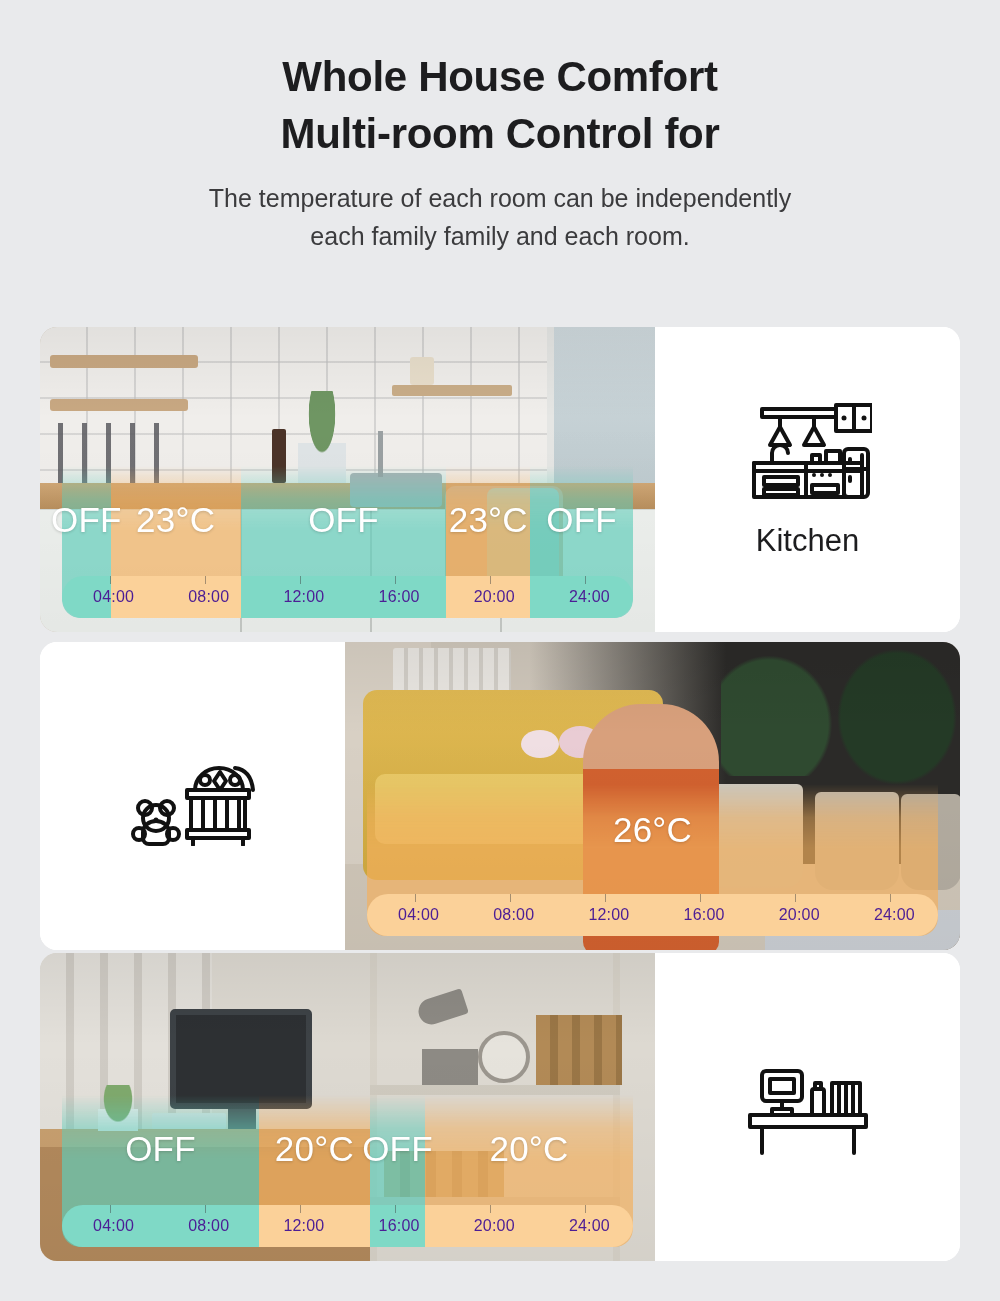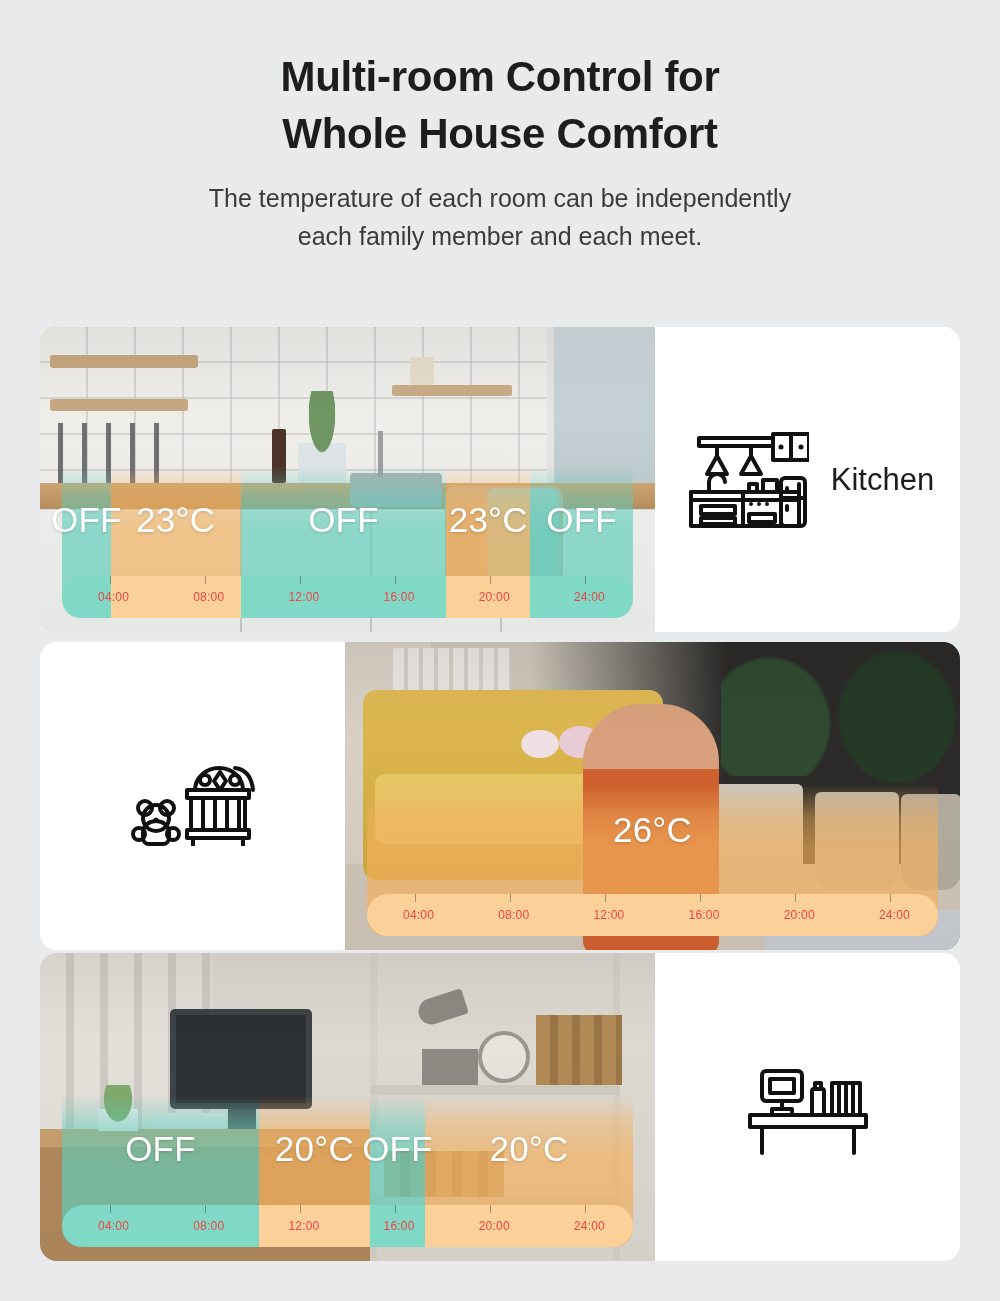--- a/index.html
+++ b/index.html
@@ -63,21 +63,21 @@
     width: 615px;
     height: 100%;
     overflow: hidden;
     flex: 0 0 615px;
   }
 
   
   .label-pane {
     flex: 1 1 auto;
     display: flex;
-    flex-direction: row;
+    flex-direction: column;
     align-items: center;
     justify-content: center;
     gap: 22px;
     background: #fff;
   }
   .room-icon { width: 128px; height: 100px; display: block; }
   .room-name {
     font-size: 31px;
     color: #1d1d1f;
     font-weight: 400;
@@ -253,42 +253,42 @@
   .tick::before {
     content: "";
     position: absolute;
     top: 0;
     left: 50%;
     width: 1px;
     height: 8px;
     background: rgba(60,60,60,0.45);
   }
   .tick-text {
-    font-size: 12px;
-    color: #ef4444;
+    font-size: 16px;
+    color: #4c1d95;
     letter-spacing: 0.2px;
     margin-left: 8px;
   }
 
   
   #overlay-baby .overlay-temps { top: 18px; }
 </style>
 </head>
 <body>
 
 <div class="page">
 
   <div class="header">
     <h1 class="title">
+      <span class="title-line">Whole House Comfort</span>
       <span class="title-line">Multi-room Control for</span>
-      <span class="title-line">Whole House Comfort</span>
     </h1>
     <p class="subtitle">
       <span class="sub-line">The temperature of each room can be independently</span>
-      <span class="sub-line">each family member and each meet.</span>
+      <span class="sub-line">each family family and each room.</span>
     </p>
   </div>
 
   <div class="card" id="card-kitchen">
     <div class="photo">
       <div class="scene scene-kitchen">
         <div class="k-wall"></div>
         <div class="k-shelf1"></div>
         <div class="k-shelf2"></div>
         <div class="k-rack"></div>

